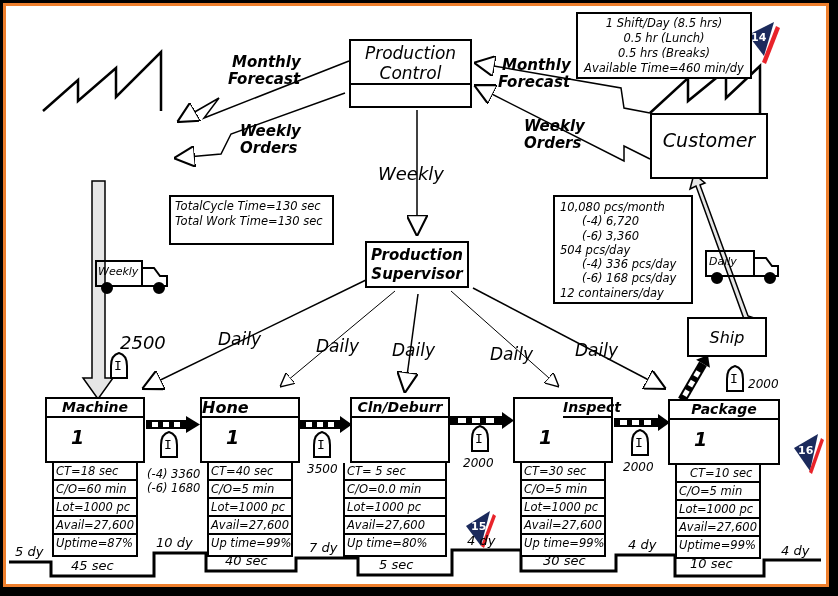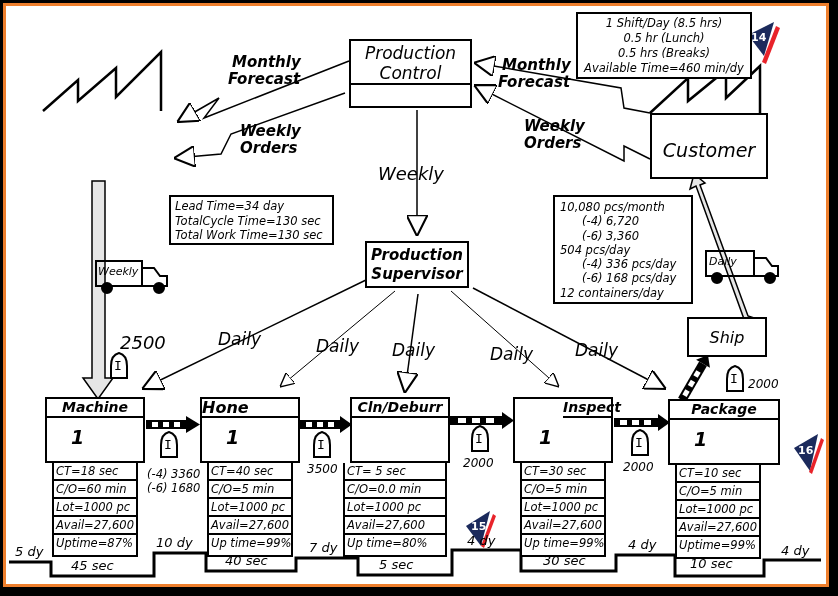--- a/index.html
+++ b/index.html
@@ -141,37 +141,36 @@
 
   <div class="box" style="left:343px;top:33px;width:123px;height:69px;border-width:2.5px;">
     <div style="height:44px;border-bottom:2px solid #000;text-align:center;font-size:17px;line-height:20px;padding-top:2px;box-sizing:border-box;">
       <div>Production</div>
       <div>Control</div>
     </div>
   </div>
 
 
   <div class="box" style="left:644px;top:107px;width:118px;height:66px;border-width:2.5px;">
-    <div style="font-size:19px;text-align:center;margin-top:24px;">Customer</div>
+    <div style="font-size:19px;text-align:center;margin-top:14px;">Customer</div>
   </div>
 
   <div class="box" style="left:570px;top:6px;width:176px;height:67px;border-width:2.5px;text-align:center;font-size:11.5px;line-height:15px;padding-top:2px;">
     <div>1 Shift/Day (8.5 hrs)</div>
     <div>0.5 hr (Lunch)</div>
     <div>0.5 hrs (Breaks)</div>
     <div>Available Time=460 min/dy</div>
   </div>
 
   <div class="box" style="left:359px;top:235px;width:104px;height:47px;border-width:2.5px;text-align:center;font-size:15px;line-height:19px;font-weight:bold;padding-top:3px;">
     <div>Production</div>
     <div>Supervisor</div>
   </div>
 
   <div class="box" style="left:163px;top:189px;width:165px;height:50px;border-width:2.5px;font-size:11.5px;line-height:14.5px;padding:2px 0 0 4px;">
-    <div>Lead Time=34 day</div>
     <div>TotalCycle Time=130 sec</div>
     <div>Total Work Time=130 sec</div>
   </div>
 
   <div class="box" style="left:547px;top:189px;width:140px;height:109px;border-width:2.5px;font-size:11.5px;line-height:14.3px;padding:3px 0 0 5px;">
     <div>10,080 pcs/month</div>
     <div style="padding-left:22px;">(-4) 6,720</div>
     <div style="padding-left:22px;">(-6) 3,360</div>
     <div>504 pcs/day</div>
     <div style="padding-left:22px;">(-4) 336 pcs/day</div>
@@ -273,21 +272,21 @@
           <div style="height: 18px; border-right: 2px solid rgb(0, 0, 0); border-bottom: 2px solid rgb(0, 0, 0); border-left: 2px solid rgb(0, 0, 0); border-image: initial; border-top: none; background: rgb(255, 255, 255); box-sizing: border-box; font-style: italic; font-size: 11.5px; line-height: 16px; padding-left: 2px; white-space: nowrap; overflow: hidden;">C/O=5 min</div>
           <div style="height: 18px; border-right: 2px solid rgb(0, 0, 0); border-bottom: 2px solid rgb(0, 0, 0); border-left: 2px solid rgb(0, 0, 0); border-image: initial; border-top: none; background: rgb(255, 255, 255); box-sizing: border-box; font-style: italic; font-size: 11.5px; line-height: 16px; padding-left: 2px; white-space: nowrap; overflow: hidden;">Lot=1000 pc</div>
           <div style="height: 18px; border-right: 2px solid rgb(0, 0, 0); border-bottom: 2px solid rgb(0, 0, 0); border-left: 2px solid rgb(0, 0, 0); border-image: initial; border-top: none; background: rgb(255, 255, 255); box-sizing: border-box; font-style: italic; font-size: 11.5px; line-height: 16px; padding-left: 2px; white-space: nowrap; overflow: hidden;">Avail=27,600</div>
           <div style="height: 22px; border-right: 2px solid rgb(0, 0, 0); border-bottom: 2px solid rgb(0, 0, 0); border-left: 2px solid rgb(0, 0, 0); border-image: initial; border-top: none; background: rgb(255, 255, 255); box-sizing: border-box; font-style: italic; font-size: 11.5px; line-height: 16px; padding-left: 2px; white-space: nowrap; overflow: hidden;">Up time=99%</div>
         </div>
         <div class="box" style="left: 662px; top: 393px; width: 112px; height: 66px; border-width: 2.5px;">
           <div style="height: 17px; border-bottom: 2px solid rgb(0, 0, 0); text-align: center; font-size: 14px; line-height: 17px; font-weight: bold;">Package</div>
           <div style="position: absolute; left: 24px; top: 27px; font-size: 19px; font-weight: bold;">1</div>
         </div>
         <div style="position: absolute; left: 669px; top: 459px; width: 86px;">
-          <div style="height: 18px; border-right: 2px solid rgb(0, 0, 0); border-bottom: 2px solid rgb(0, 0, 0); border-left: 2px solid rgb(0, 0, 0); border-image: initial; border-top: none; background: rgb(255, 255, 255); box-sizing: border-box; font-style: italic; font-size: 11.5px; line-height: 16px; padding-left: 2px; white-space: nowrap; overflow: hidden;">CT=10 sec</div>
+          <div style="height: 18px; border-right: 2px solid rgb(0, 0, 0); border-bottom: 2px solid rgb(0, 0, 0); border-left: 2px solid rgb(0, 0, 0); border-image: initial; border-top: none; background: rgb(255, 255, 255); box-sizing: border-box; font-style: italic; font-size: 11.5px; line-height: 16px; padding-left: 13px; white-space: nowrap; overflow: hidden;">CT=10 sec</div>
           <div style="height: 18px; border-right: 2px solid rgb(0, 0, 0); border-bottom: 2px solid rgb(0, 0, 0); border-left: 2px solid rgb(0, 0, 0); border-image: initial; border-top: none; background: rgb(255, 255, 255); box-sizing: border-box; font-style: italic; font-size: 11.5px; line-height: 16px; padding-left: 2px; white-space: nowrap; overflow: hidden;">C/O=5 min</div>
           <div style="height: 18px; border-right: 2px solid rgb(0, 0, 0); border-bottom: 2px solid rgb(0, 0, 0); border-left: 2px solid rgb(0, 0, 0); border-image: initial; border-top: none; background: rgb(255, 255, 255); box-sizing: border-box; font-style: italic; font-size: 11.5px; line-height: 16px; padding-left: 2px; white-space: nowrap; overflow: hidden;">Lot=1000 pc</div>
           <div style="height: 18px; border-right: 2px solid rgb(0, 0, 0); border-bottom: 2px solid rgb(0, 0, 0); border-left: 2px solid rgb(0, 0, 0); border-image: initial; border-top: none; background: rgb(255, 255, 255); box-sizing: border-box; font-style: italic; font-size: 11.5px; line-height: 16px; padding-left: 2px; white-space: nowrap; overflow: hidden;">Avail=27,600</div>
           <div style="height: 22px; border-right: 2px solid rgb(0, 0, 0); border-bottom: 2px solid rgb(0, 0, 0); border-left: 2px solid rgb(0, 0, 0); border-image: initial; border-top: none; background: rgb(255, 255, 255); box-sizing: border-box; font-style: italic; font-size: 11.5px; line-height: 16px; padding-left: 2px; white-space: nowrap; overflow: hidden;">Uptime=99%</div>
         </div>
       </div>
 
   <div class="lbl" style="left:9px;top:538px;font-size:13px;">5 dy</div>
   <div class="lbl" style="left:150px;top:529px;font-size:13px;">10 dy</div>
   <div class="lbl" style="left:303px;top:534px;font-size:13px;">7 dy</div>

